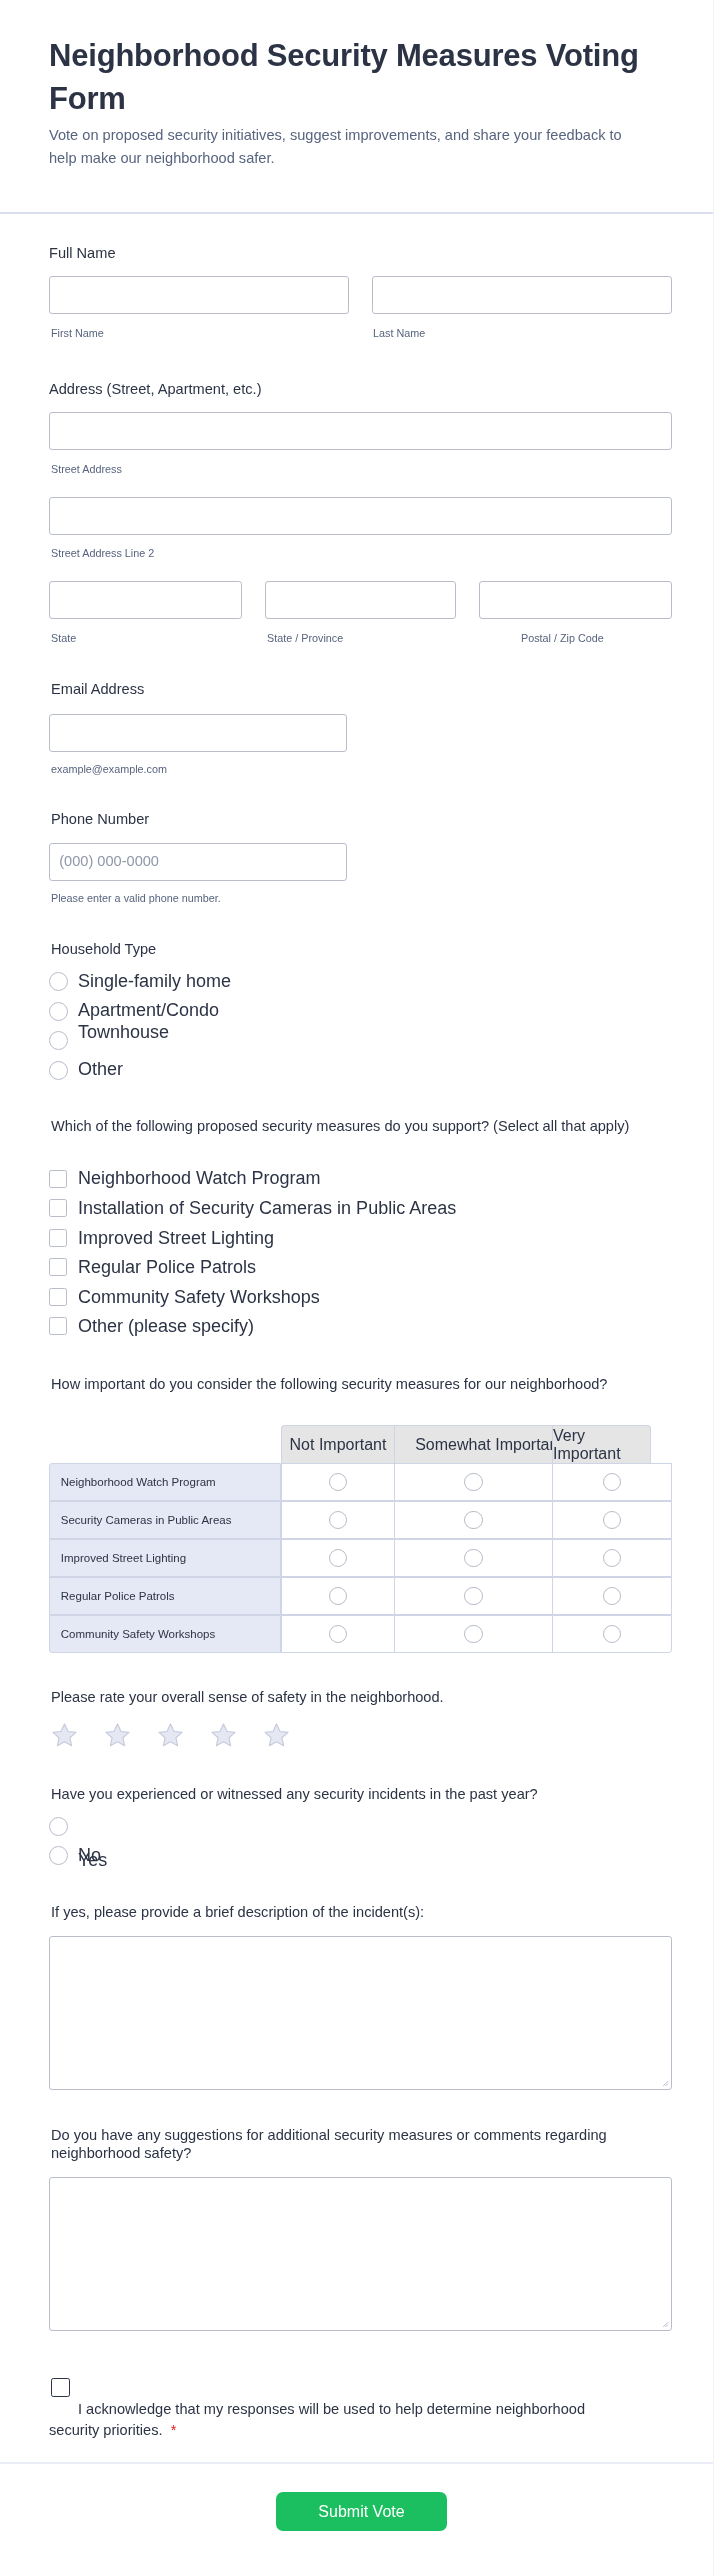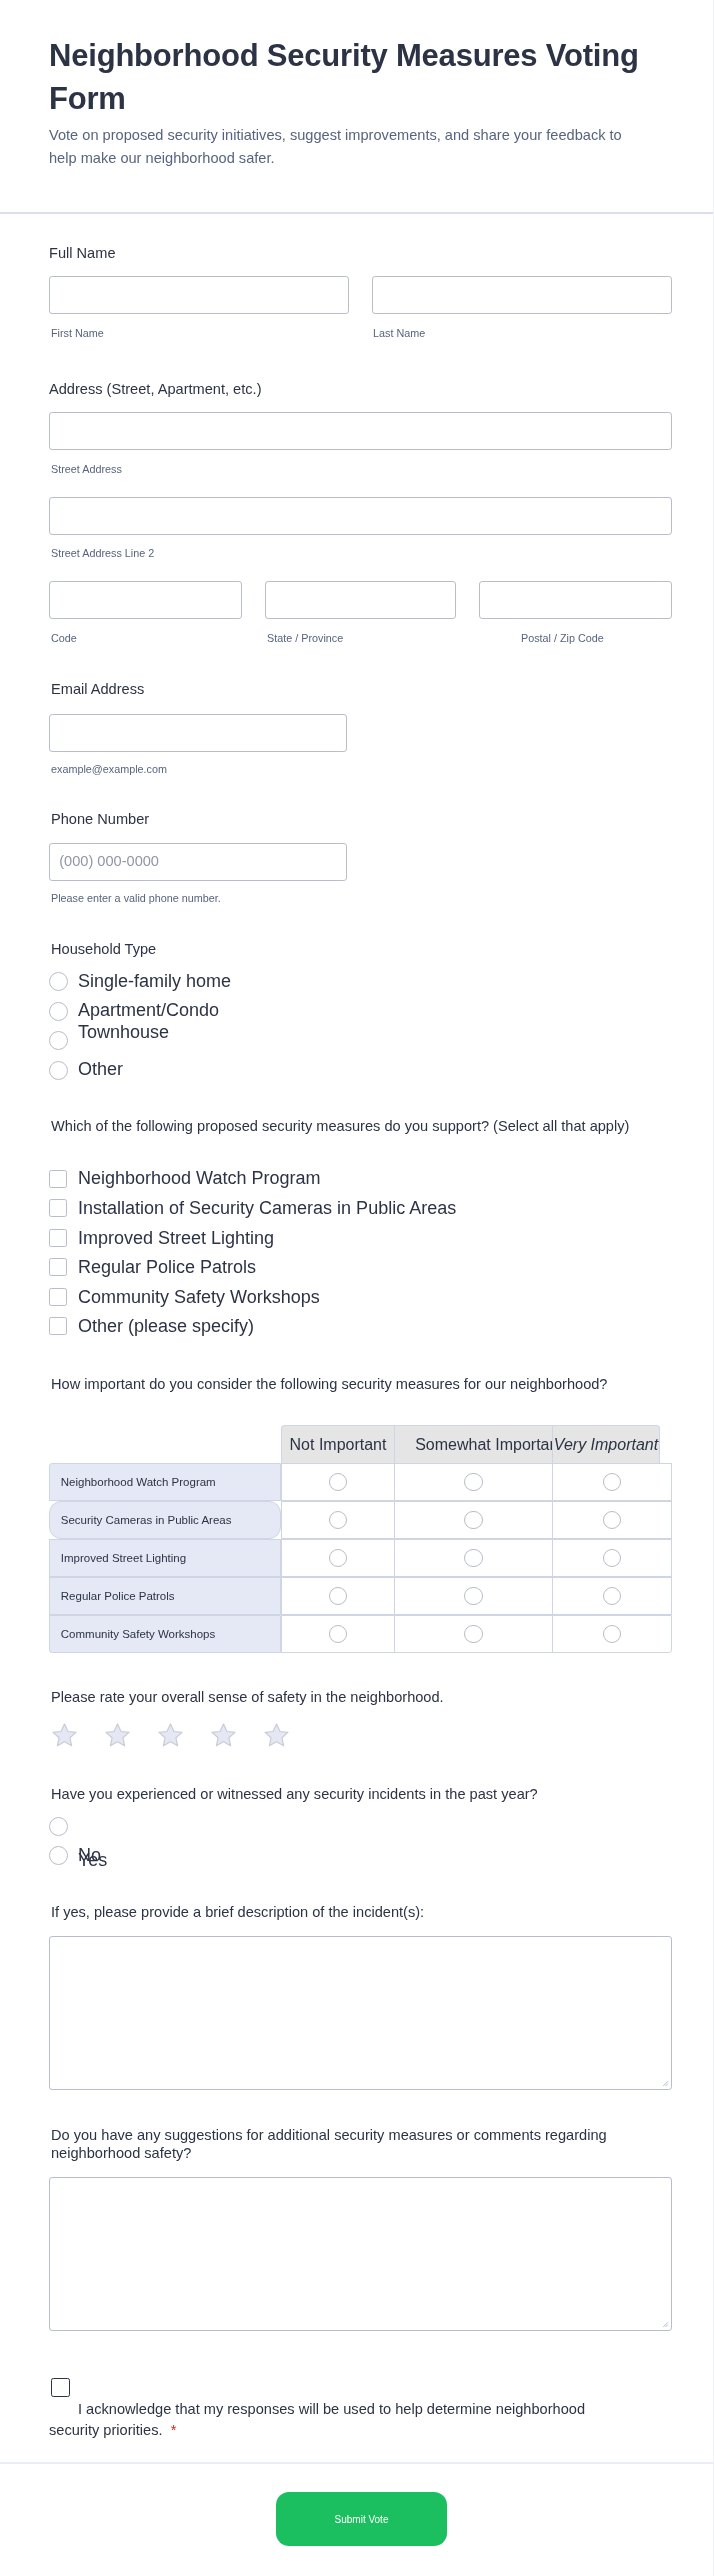--- a/index.html
+++ b/index.html
@@ -46,22 +46,22 @@
   }
   .m-cell .radio { width: 18.4px; height: 18.4px; }
   .star { width: 31px; height: 29px; }
   .textarea {
     background: #fff; border: 0.8px solid #b8bdc9; border-radius: 3.1px;
   }
   .grip { position: absolute; right: 2.3px; bottom: 2.3px; width: 7.7px; height: 7.7px; }
   .ack-box { width: 19px; height: 19px; border: 1.5px solid #2c3345; border-radius: 2.3px; background: #fff; }
   .req { color: #e11d1d; }
   .submit {
-    left: 276px; top: 2492px; width: 171px; height: 54px; background: #1bbf5f;
-    border-radius: 13px; color: #fff; font-size: 10px; border: none;
+    left: 276px; top: 2492px; width: 171px; height: 39px; background: #1bbf5f;
+    border-radius: 7px; color: #fff; font-size: 16px; border: none;
     display: flex; align-items: center; justify-content: center;
     font-family: "Liberation Sans", "DejaVu Sans", sans-serif;
   }
   .right-edge { left: 713px; top: 0; width: 1.5px; height: 2576px; background: #f0f2f7; }
 </style>
 </head>
 <body>
 
 <h1 class="abs title">Neighborhood Security Measures Voting Form</h1>
 <p class="abs subtitle">Vote on proposed security initiatives, suggest improvements, and share your feedback to help make our neighborhood safer.</p>
@@ -74,21 +74,21 @@
 <div class="abs sublabel" style="left:373px; top:326px;">Last Name</div>
 
 <div class="abs label" style="left:49px; top:380px;">Address (Street, Apartment, etc.)</div>
 <div class="abs input" style="left:49px; top:412px; width:623px;"></div>
 <div class="abs sublabel" style="left:51px; top:462px;">Street Address</div>
 <div class="abs input" style="left:49px; top:497px; width:623px;"></div>
 <div class="abs sublabel" style="left:51px; top:546px;">Street Address Line 2</div>
 <div class="abs input" style="left:49px; top:581px; width:193px;"></div>
 <div class="abs input" style="left:265px; top:581px; width:191px;"></div>
 <div class="abs input" style="left:479px; top:581px; width:193px;"></div>
-<div class="abs sublabel" style="left:51px; top:631px;">Code</div>
+<div class="abs sublabel" style="left:51px; top:631px;">State</div>
 <div class="abs sublabel" style="left:267px; top:631px;">State / Province</div>
 <div class="abs sublabel" style="left:482px; top:631px;padding-left:39px;">Postal / Zip Code</div>
 
 <div class="abs label" style="left:51px; top:680px;">Email Address</div>
 <div class="abs input" style="left:49px; top:714px; width:298px;"></div>
 <div class="abs sublabel" style="left:51px; top:762px;">example@example.com</div>
 
 <div class="abs label" style="left:51px; top:810px;">Phone Number</div>
 <div class="abs input" style="left:49px; top:843px; width:298px;">
   <span class="ph">(000) 000-0000</span>
@@ -116,34 +116,34 @@
 <div class="abs opt-text" style="left:78px; top:1259px;">Regular Police Patrols</div>
 <div class="abs check" style="left:49px; top:1288px;"></div>
 <div class="abs opt-text" style="left:78px; top:1289px;">Community Safety Workshops</div>
 <div class="abs check" style="left:49px; top:1317px;"></div>
 <div class="abs opt-text" style="left:78px; top:1318px;">Other (please specify)</div>
 
 <div class="abs label wrap" style="left:51px; top:1375px; width:584px;">How important do you consider the following security measures for our neighborhood?</div>
 <div class="abs matrix">
   <div class="m-head" style="left:232px; width:114px; border-top-left-radius:3.1px;">Not Important</div>
   <div class="m-head" style="left:345px; width:190px;">Somewhat Important</div>
-  <div class="m-head" style="left:503px; width:108px; border-top-right-radius:3.1px;font-style:italic;">Very Important</div>
+  <div class="m-head" style="left:503px; width:99px; border-top-right-radius:3.1px;">Very Important</div>
 
   <div class="m-rowlabel" style="top:38px; border-top-left-radius:3.1px;">Neighborhood Watch Program</div>
   <div class="m-cell" style="left:232px; top:38px; width:114px;">
       <div class="radio"></div>
     </div>
   <div class="m-cell" style="left:345px; top:38px; width:159px;">
       <div class="radio"></div>
     </div>
   <div class="m-cell" style="left:503px; top:38px; width:120px;">
       <div class="radio"></div>
     </div>
 
-  <div class="m-rowlabel" style="top:76px;border-radius:12px;">Security Cameras in Public Areas</div>
+  <div class="m-rowlabel" style="top:76px;">Security Cameras in Public Areas</div>
   <div class="m-cell" style="left:232px; top:76px; width:114px;">
       <div class="radio"></div>
     </div>
   <div class="m-cell" style="left:345px; top:76px; width:159px;">
       <div class="radio"></div>
     </div>
   <div class="m-cell" style="left:503px; top:76px; width:120px;">
       <div class="radio"></div>
     </div>
 

